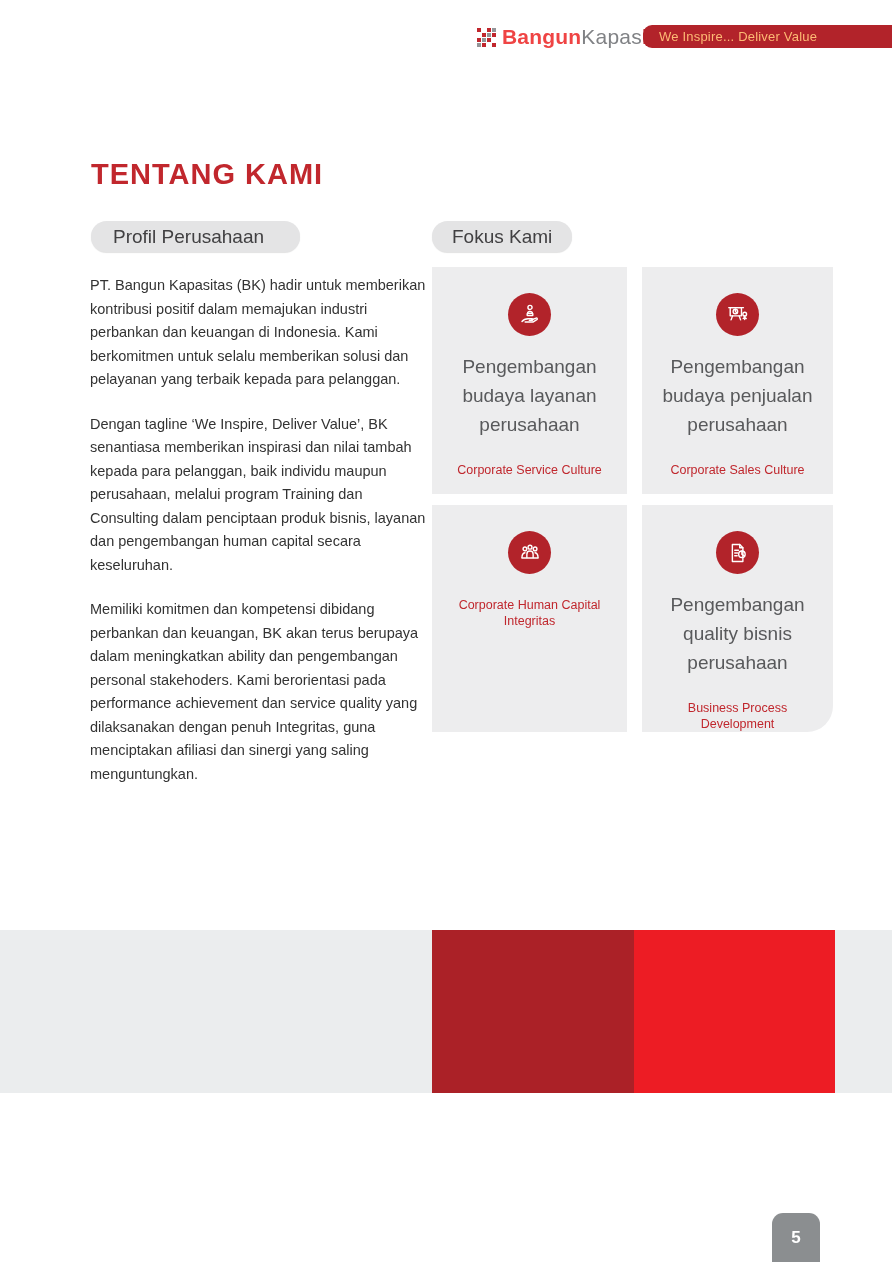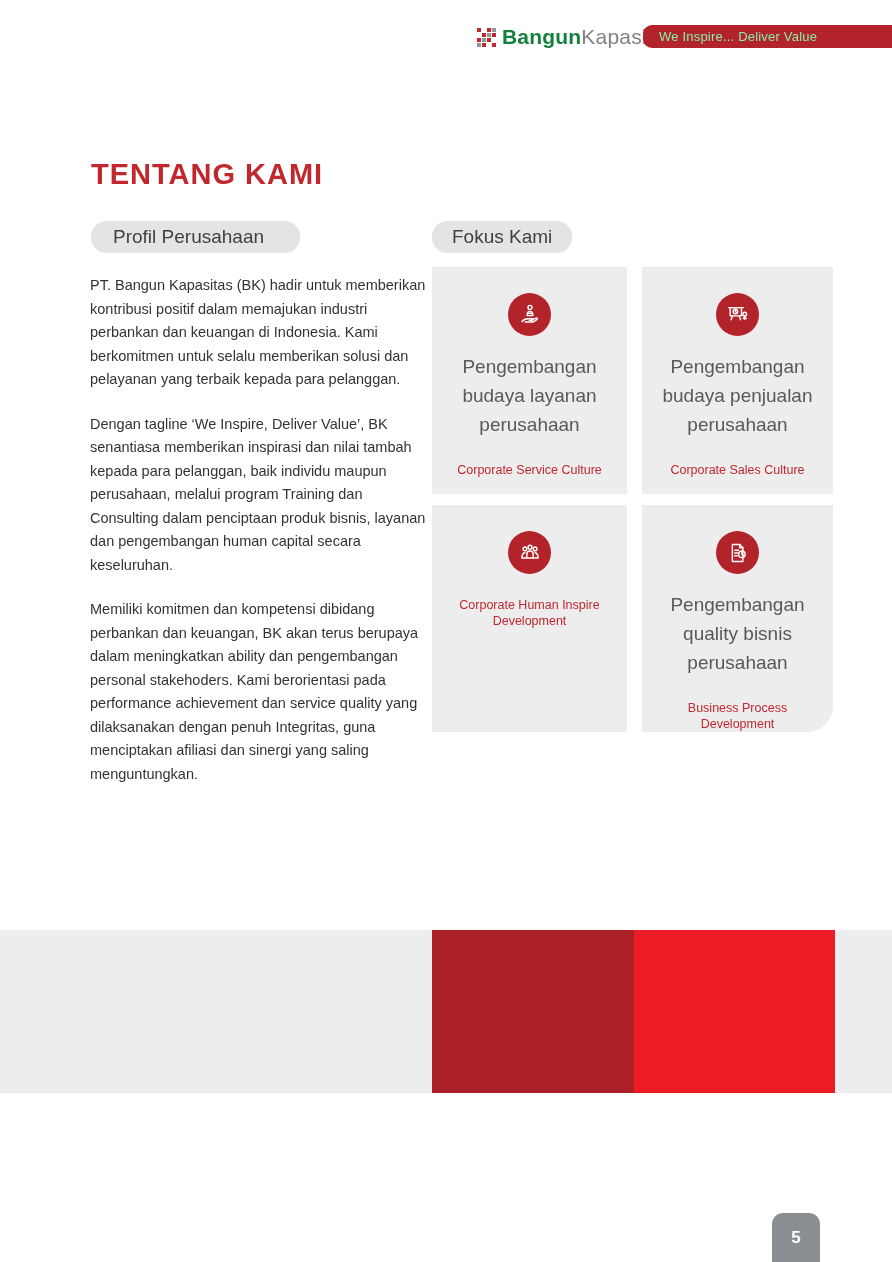--- a/index.html
+++ b/index.html
@@ -8,26 +8,26 @@
     font-family:"Liberation Sans", sans-serif;overflow:hidden;
   }
   
   .logo{position:absolute;left:477px;top:25px;display:flex;align-items:center;gap:6px;}
   .logo-grid{display:grid;grid-template-columns:repeat(4,4px);grid-auto-rows:4px;gap:1px;}
   .logo-grid i{display:block;}
   .logo-grid i.r{background:#c1272d;}
   .logo-grid i.g{background:#939598;}
   .logo-grid i.e{background:transparent;}
   .logo-text{font-size:21px;letter-spacing:.2px;display:flex;align-items:baseline;}
-  .logo-text .b1{color:#15803d;font-weight:700;}
+  .logo-text .b1{color:#ef4444;font-weight:700;}
   .logo-text .b2,.logo-text .b4{color:#808285;font-weight:400;}
   .logo-text .b3{color:#c1272d;font-weight:700;}
   .tagline-banner{
     position:absolute;left:643px;top:25px;width:249px;height:23px;
-    background:#b2232a;border-radius:9px 0 0 9px;color:#86efac;
+    background:#b2232a;border-radius:9px 0 0 9px;color:#fdba74;
     display:flex;align-items:center;padding-left:16px;box-sizing:border-box;
     font-size:13px;font-weight:500;letter-spacing:.2px;
   }
   
   .page-title{
     position:absolute;left:91px;top:158px;font-size:29px;font-weight:800;
     color:#c1272d;letter-spacing:1px;
   }
   
   .pill{
@@ -158,21 +158,21 @@
     <div class="icon-circle">
       <svg width="26" height="26" viewBox="0 0 24 24">
         <circle cx="7.3" cy="8.2" r="1.7"></circle>
         <circle cx="12" cy="6.6" r="1.8"></circle>
         <circle cx="16.7" cy="8.2" r="1.7"></circle>
         <path d="M4.6 16.2c0-2.8 1.6-4.2 2.7-4.4M19.4 16.2c0-2.8-1.6-4.2-2.7-4.4"></path>
         <path d="M9.1 16.2v-3.1c0-2 1.4-2.9 2.9-2.9s2.9.9 2.9 2.9v3.1"></path>
         <path d="M4.6 16.6h14.8"></path>
       </svg>
     </div>
-    <div class="card-subtitle">Corporate Human Inspire Development</div>
+    <div class="card-subtitle">Corporate Human Capital Integritas</div>
   </div>
 
   <div class="card c4">
     <div class="icon-circle">
       <svg width="26" height="26" viewBox="0 0 24 24">
         <path d="M6.8 4.2h6.8l2.9 2.9v12.7H6.8z"></path>
         <path d="M13.6 4.2v2.9h2.9"></path>
         <path d="M9 9.4h3.4M9 12h2.6M9 14.6h2.2"></path>
         <circle cx="15.6" cy="13.2" r="3"></circle>
         <path d="M15.6 13.2v-3M15.6 13.2l2.4 1.6"></path>

